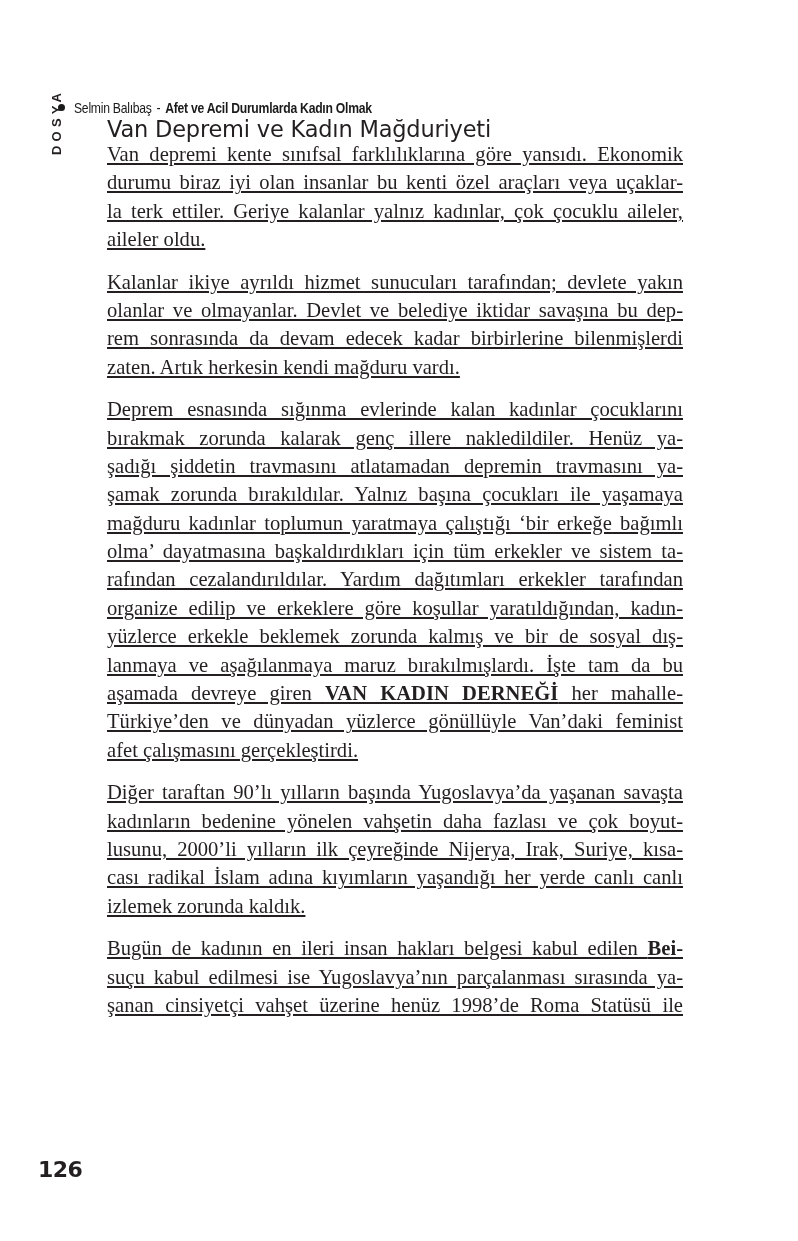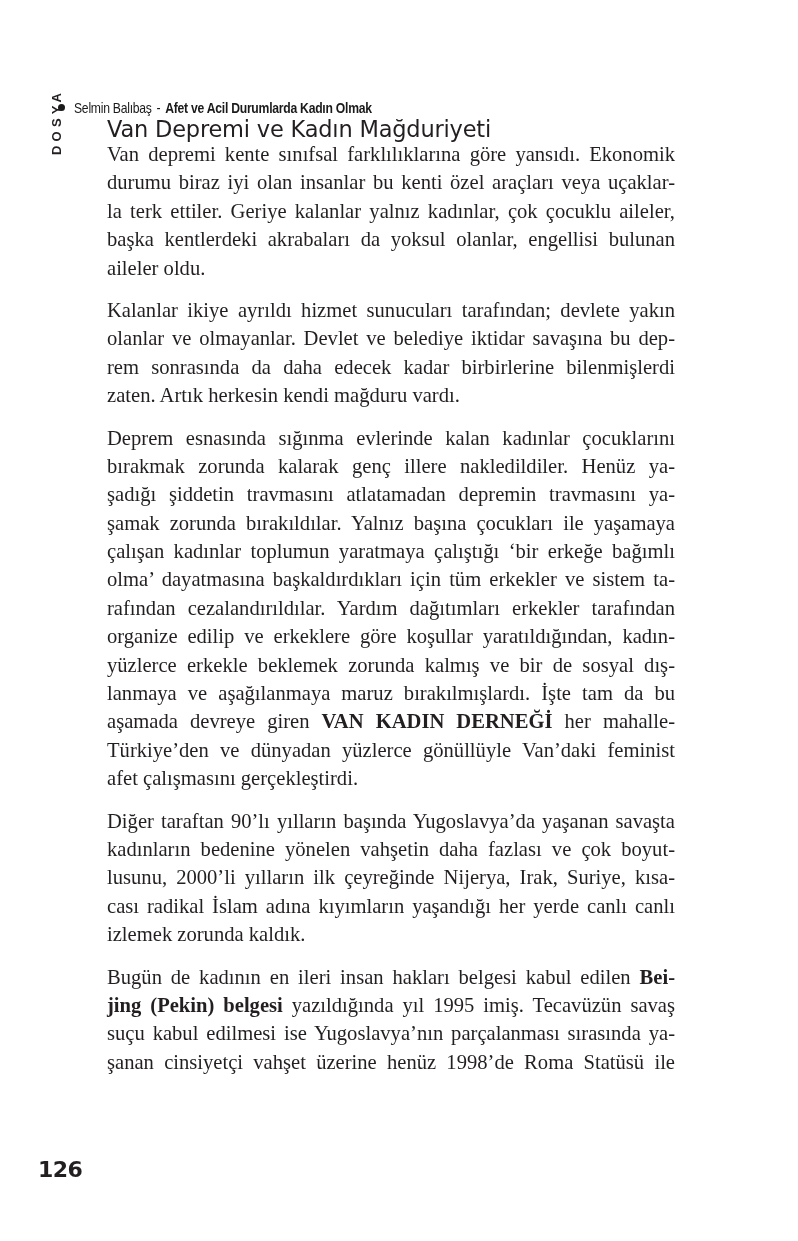--- a/index.html
+++ b/index.html
@@ -72,22 +72,23 @@
       position: absolute;
       left: 107px;
       top: 140px;
       width: 584px;
       font-family: "Liberation Serif", serif;
       font-size: 20.6px;
       line-height: 28.4px;
       color: #231f20;
     }
     .body-text p {
-      margin: 0 16px 14px 0;
+      margin: 0 8px 14px 0;
       text-align: justify;
+      text-decoration: underline;
     }
     .body-text .line {
       display: block;
       text-align: justify;
       text-align-last: justify;
       white-space: nowrap;
       height: 28.4px;
     }
     .body-text .line.last {
       text-align-last: left;
@@ -114,57 +115,55 @@
 <div class="side-label">DOSYA</div>
 
 <h2 class="section-title">Van Depremi ve Kadın Mağduriyeti</h2>
 
 <div class="body-text">
 
   <p>
     <span class="line">Van depremi kente sınıfsal farklılıklarına göre yansıdı. Ekonomik</span>
     <span class="line">durumu biraz iyi olan insanlar bu kenti özel araçları veya uçaklar-</span>
     <span class="line">la terk ettiler. Geriye kalanlar yalnız kadınlar, çok çocuklu aileler,</span>
-    <span class="line">başka kentlerdeki akrabaları da yoksul olanlar, engellisi bulunan</span>
     <span class="line last">aileler oldu.</span>
   </p>
 
   <p>
     <span class="line">Kalanlar ikiye ayrıldı hizmet sunucuları tarafından; devlete yakın</span>
     <span class="line">olanlar ve olmayanlar. Devlet ve belediye iktidar savaşına bu dep-</span>
-    <span class="line">rem sonrasında da daha edecek kadar birbirlerine bilenmişlerdi</span>
+    <span class="line">rem sonrasında da devam edecek kadar birbirlerine bilenmişlerdi</span>
     <span class="line last">zaten. Artık herkesin kendi mağduru vardı.</span>
   </p>
 
   <p>
     <span class="line">Deprem esnasında sığınma evlerinde kalan kadınlar çocuklarını</span>
     <span class="line">bırakmak zorunda kalarak genç illere nakledildiler. Henüz ya-</span>
     <span class="line">şadığı şiddetin travmasını atlatamadan depremin travmasını ya-</span>
     <span class="line">şamak zorunda bırakıldılar. Yalnız başına çocukları ile yaşamaya</span>
-    <span class="line">çalışan kadınlar toplumun yaratmaya çalıştığı ‘bir erkeğe bağımlı</span>
+    <span class="line">mağduru kadınlar toplumun yaratmaya çalıştığı ‘bir erkeğe bağımlı</span>
     <span class="line">olma’ dayatmasına başkaldırdıkları için tüm erkekler ve sistem ta-</span>
     <span class="line">rafından cezalandırıldılar. Yardım dağıtımları erkekler tarafından</span>
     <span class="line">organize edilip ve erkeklere göre koşullar yaratıldığından, kadın-</span>
     <span class="line">yüzlerce erkekle beklemek zorunda kalmış ve bir de sosyal dış-</span>
     <span class="line">lanmaya ve aşağılanmaya maruz bırakılmışlardı. İşte tam da bu</span>
     <span class="line"><span>aşamada devreye giren </span><b>VAN KADIN DERNEĞİ</b><span> her mahalle-</span></span>
     <span class="line">Türkiye’den ve dünyadan yüzlerce gönüllüyle Van’daki feminist</span>
     <span class="line last">afet çalışmasını gerçekleştirdi.</span>
   </p>
 
   <p>
     <span class="line">Diğer taraftan 90’lı yılların başında Yugoslavya’da yaşanan savaşta</span>
     <span class="line">kadınların bedenine yönelen vahşetin daha fazlası ve çok boyut-</span>
     <span class="line">lusunu, 2000’li yılların ilk çeyreğinde Nijerya, Irak, Suriye, kısa-</span>
     <span class="line">cası radikal İslam adına kıyımların yaşandığı her yerde canlı canlı</span>
     <span class="line last">izlemek zorunda kaldık.</span>
   </p>
 
   <p>
     <span class="line"><span>Bugün de kadının en ileri insan hakları belgesi kabul edilen </span><b>Bei-</b></span>
-    <span class="line"><b>jing (Pekin) belgesi</b><span> yazıldığında yıl 1995 imiş. Tecavüzün savaş</span></span>
     <span class="line">suçu kabul edilmesi ise Yugoslavya’nın parçalanması sırasında ya-</span>
     <span class="line">şanan cinsiyetçi vahşet üzerine henüz 1998’de Roma Statüsü ile</span>
   </p>
 
 </div>
 
 <div class="page-number">126</div>
 
 </body></html>

